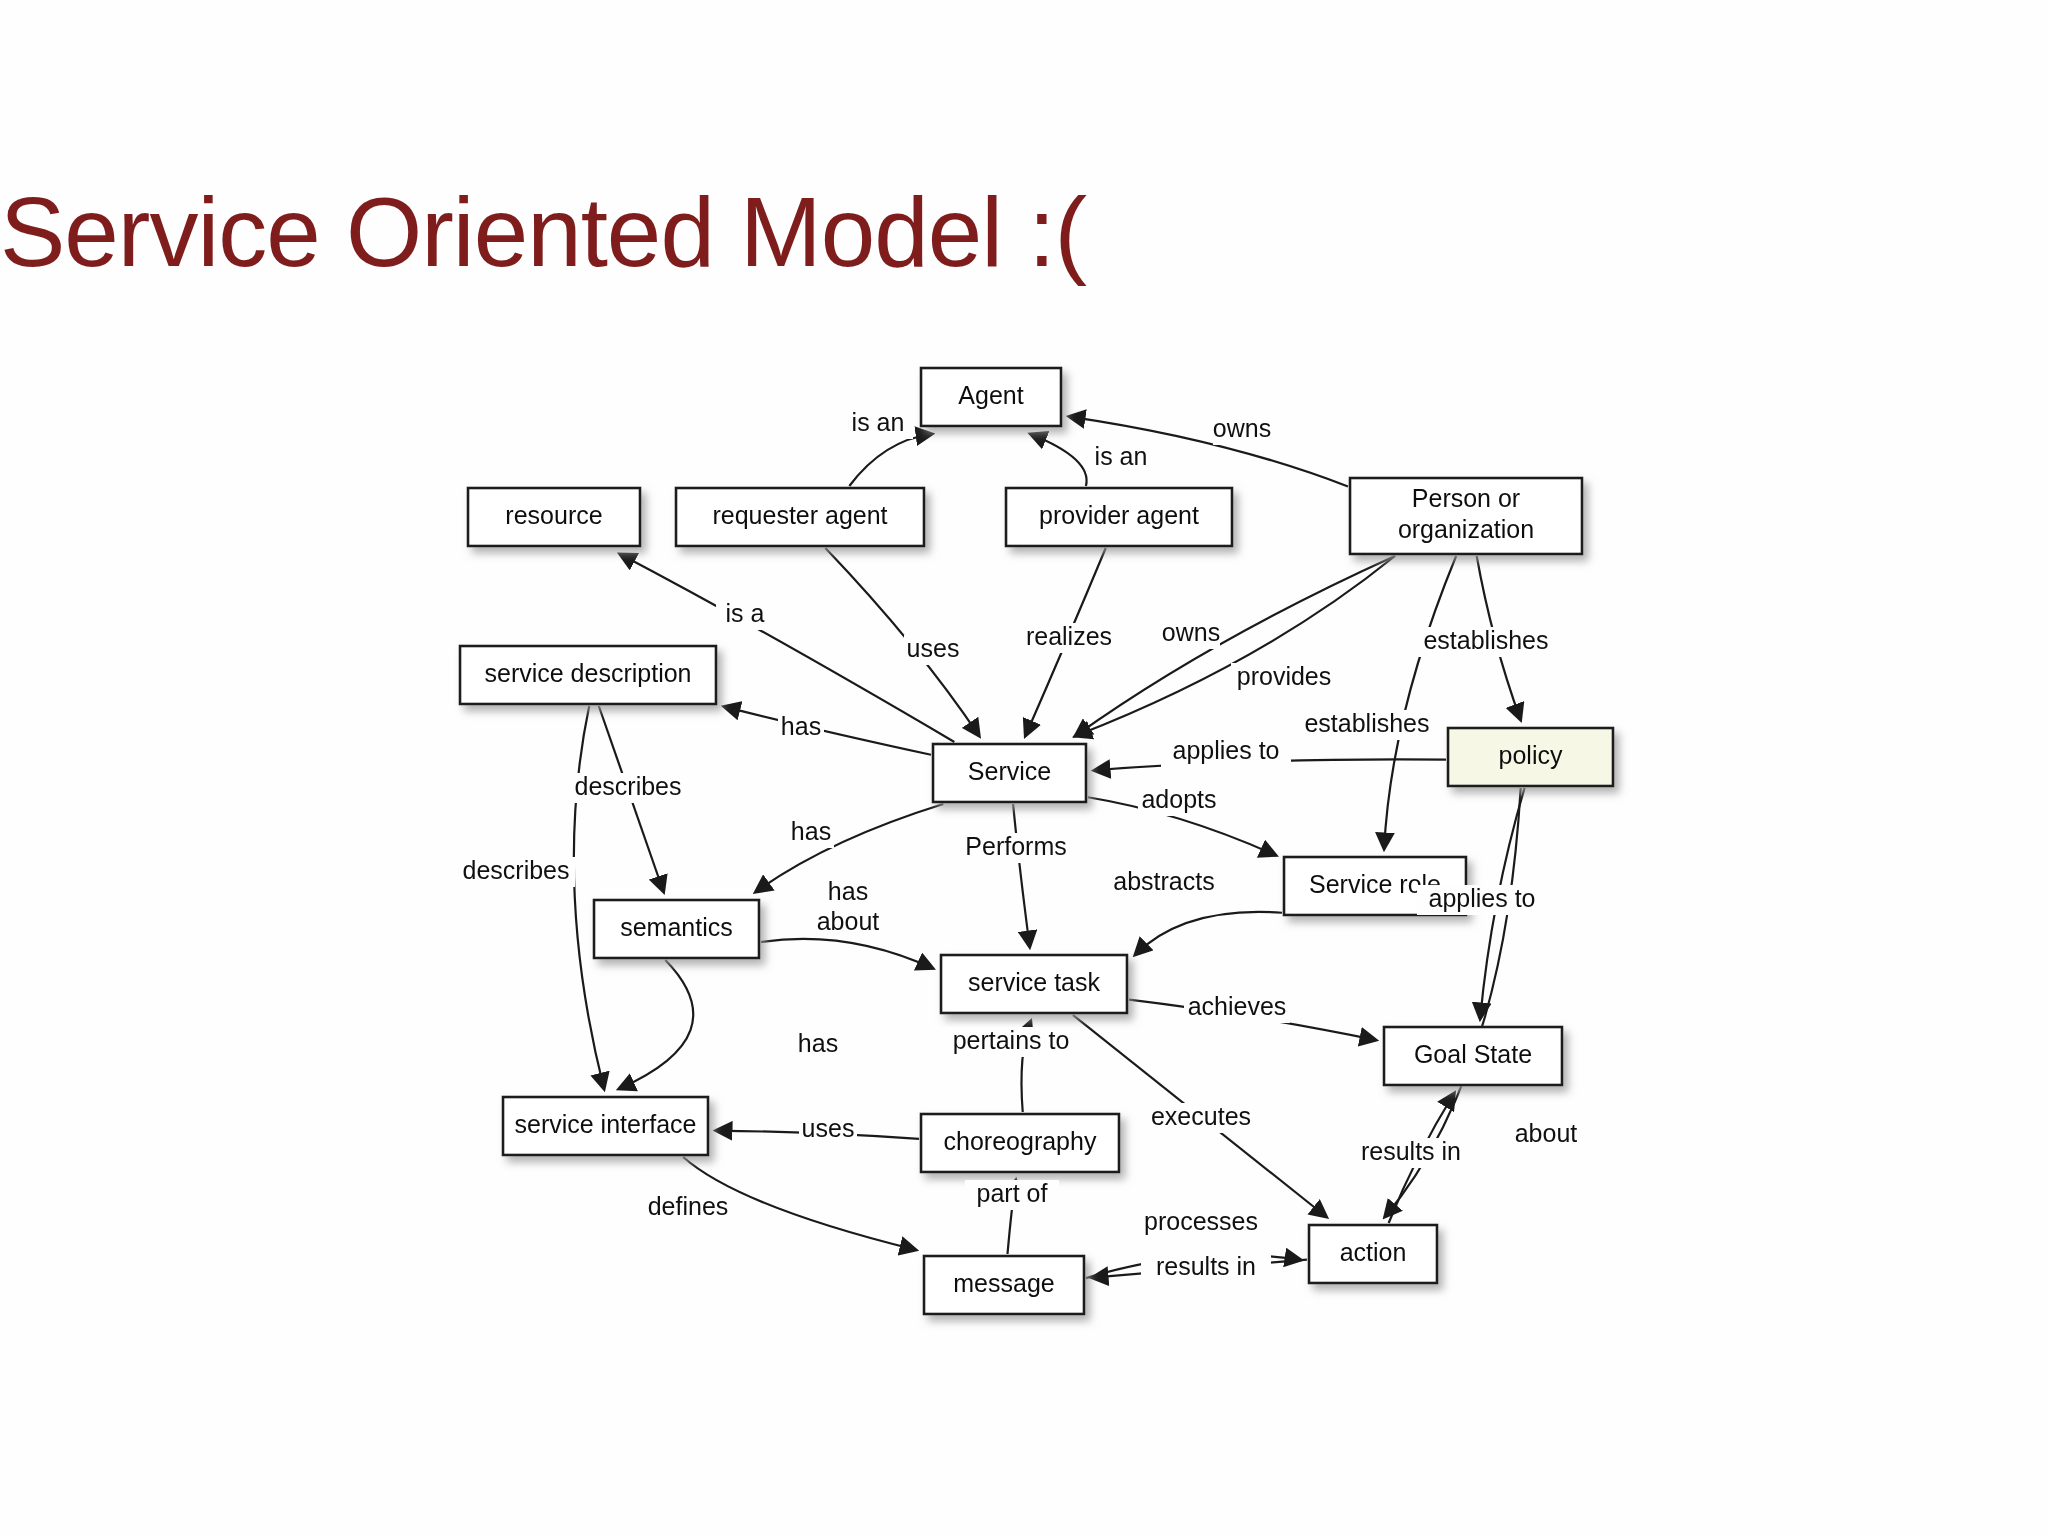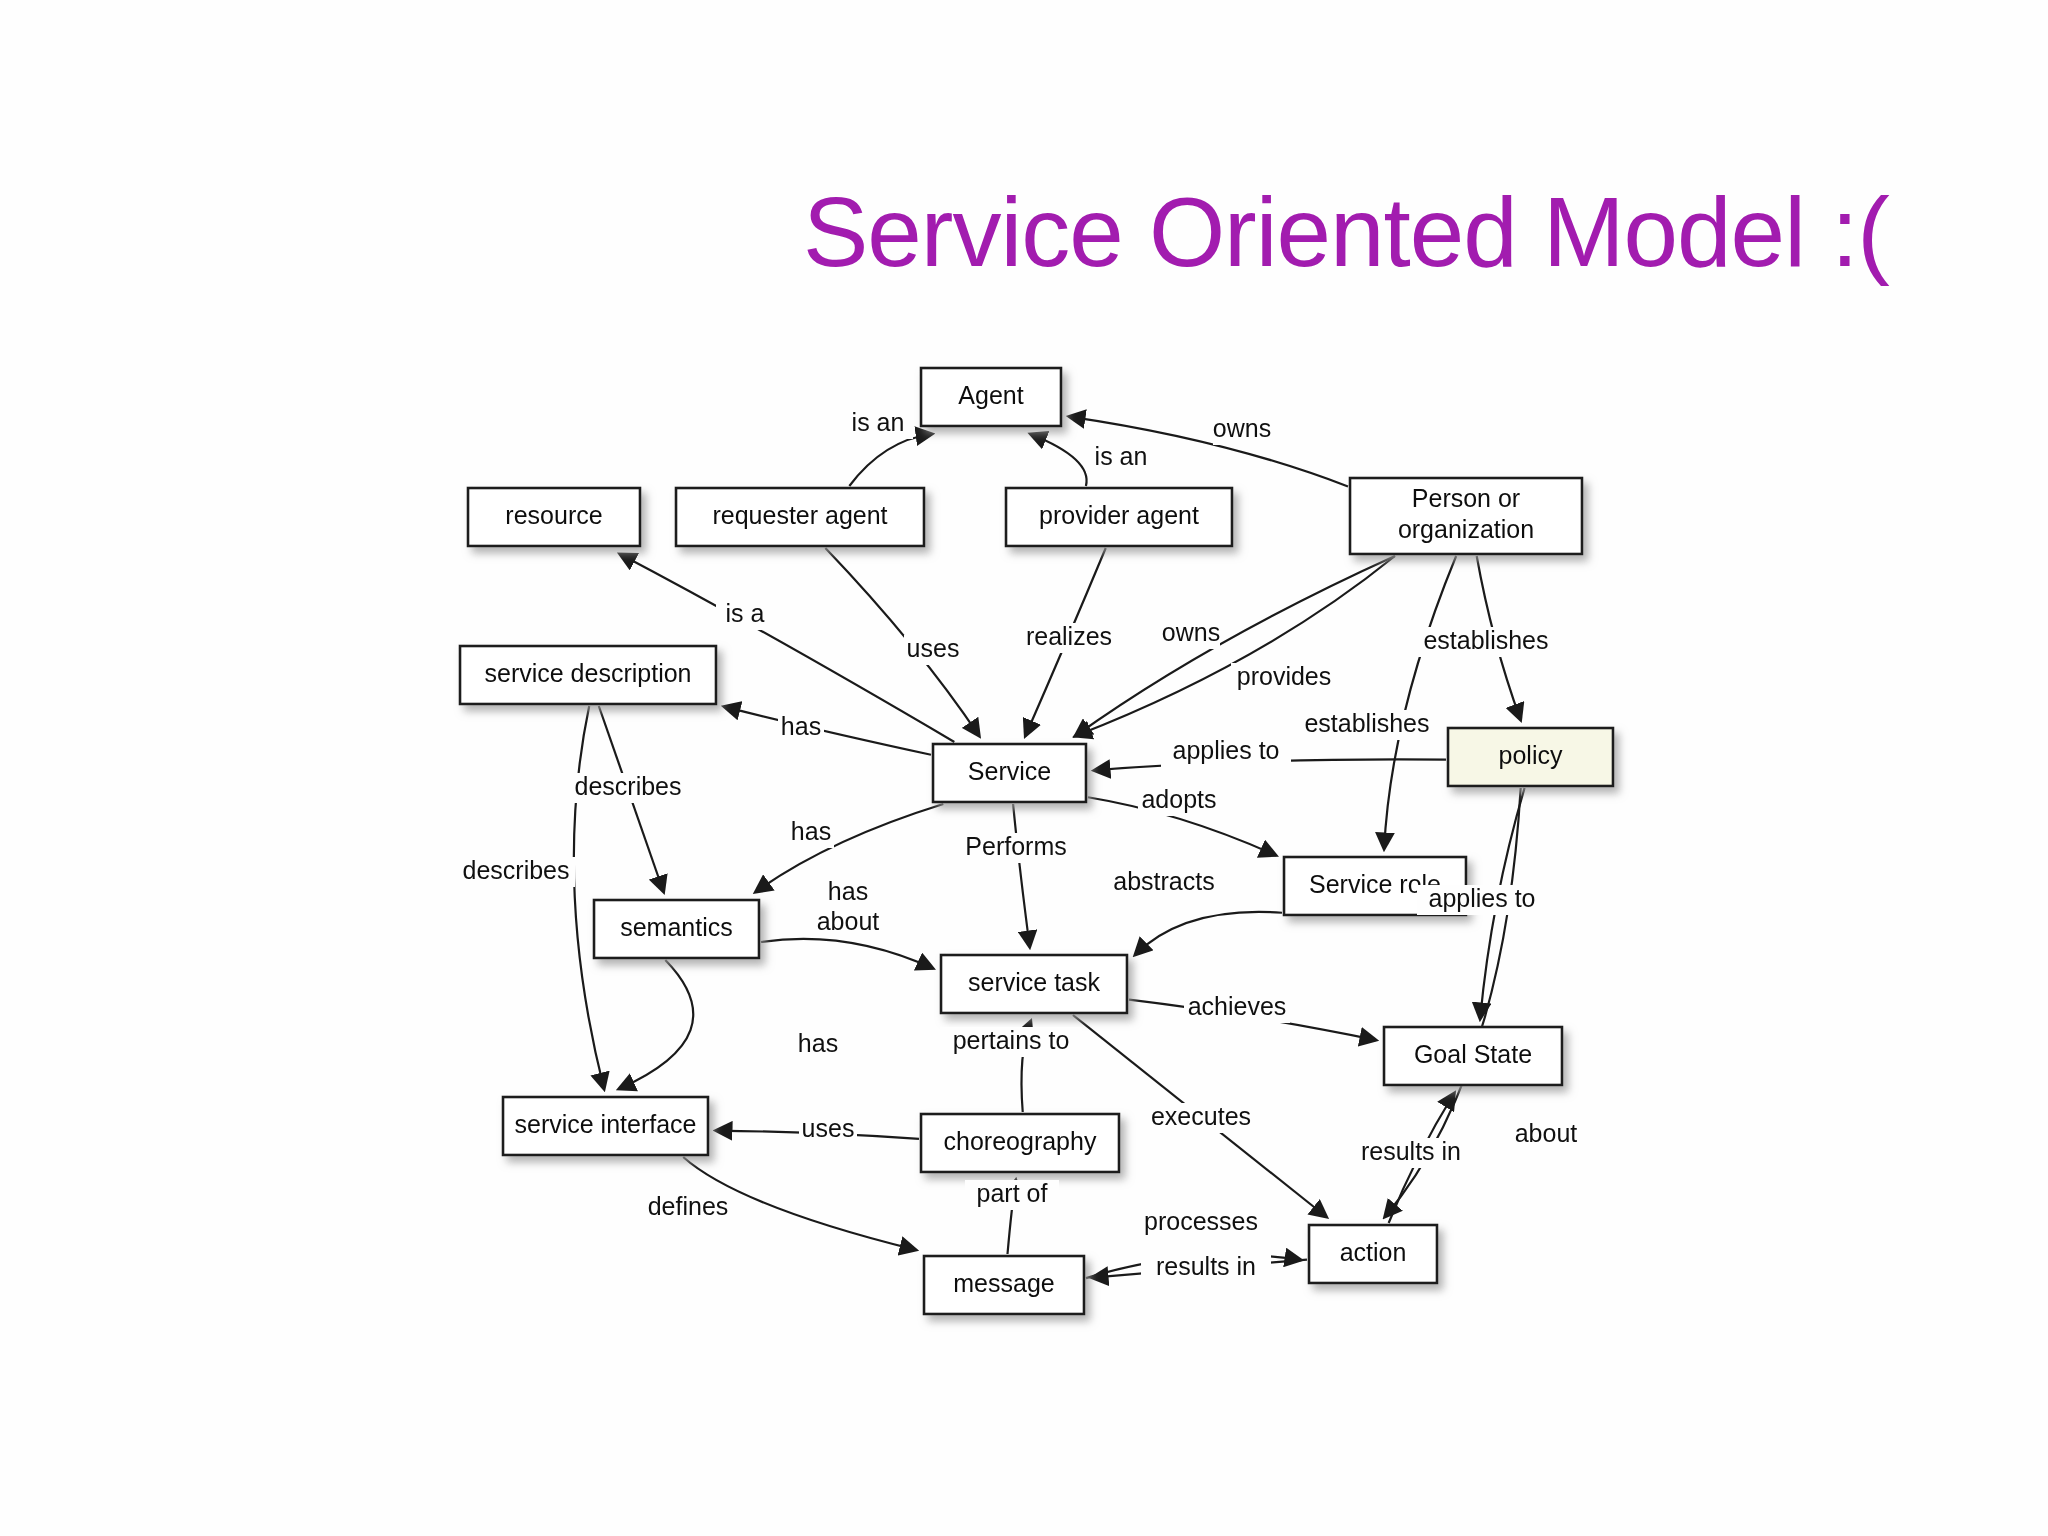--- a/index.html
+++ b/index.html
@@ -17,26 +17,26 @@
   #slide {
     position: absolute;
     inset: 0;
     background: #fefefe;
   }
   #slide-title {
     position: absolute;
     left: 0;
     top: 176px;
     width: 1889px;
-    text-align: right;
+    text-align: left;
     font-family: "Liberation Sans", sans-serif;
     font-size: 98px;
     font-weight: 400;
     letter-spacing: -1px;
-    color: #a21caf;
+    color: #7f1d1d;
     white-space: nowrap;
   }
   #diagram-wrap {
     position: absolute;
     left: 0;
     top: 330px;
     width: 2048px;
     height: 1120px;
     padding-left: 16px;
   }

